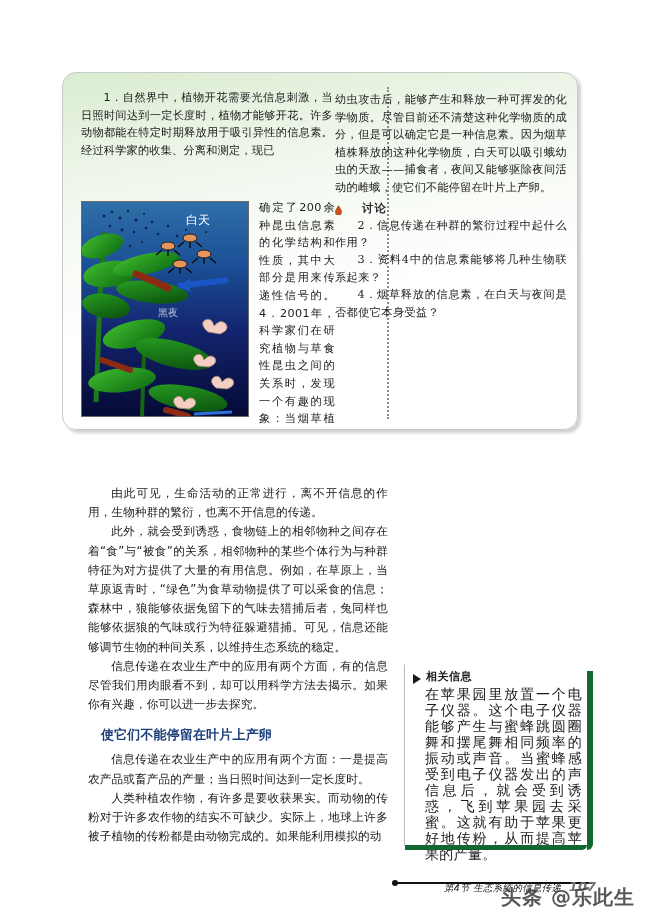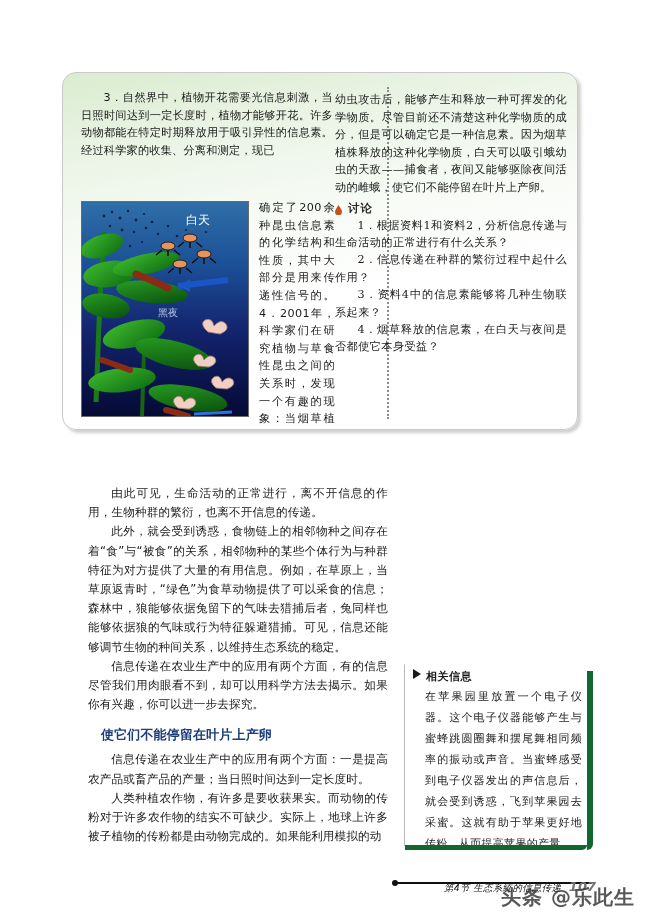--- a/index.html
+++ b/index.html
@@ -55,21 +55,21 @@
 
   .flowtext{
     position:absolute;left:196px;top:126px;width:76px;
     font-family:"DejaVu Sans","Liberation Sans",sans-serif;
     font-size:11.2px;line-height:17.6px;letter-spacing:0.3px;
     text-align:justify;
   }
 
   
   .disc-head{
-    display:flex;align-items:flex-start;gap:6px;margin-top:4px;margin-bottom:1px;
+    display:flex;align-items:flex-start;gap:20px;margin-top:4px;margin-bottom:1px;
   }
   .drop{
     width:7px;height:10px;display:inline-block;position:relative;
   }
   .disc-title{
     font-family:"DejaVu Sans","Liberation Sans",sans-serif;
     font-size:11.5px;font-weight:bold;letter-spacing:1px;color:#2a2a2a;
   }
   .disc-list p{
     margin:0;
@@ -107,35 +107,35 @@
     content:"";position:absolute;right:-3px;top:6px;bottom:-4px;width:6px;
     background:#12662f;
     border-bottom-right-radius:6px;
   }
   .sidenote:before{
     content:"";position:absolute;left:0;right:3px;bottom:-4px;height:5px;
     background:#12662f;
     border-bottom-right-radius:6px;
   }
   .sn-head{
-    display:flex;align-items:flex-start;gap:5px;padding:4px 0 2px 8px;
+    display:flex;align-items:flex-end;gap:5px;padding:4px 0 2px 8px;
   }
   .tri{
     width:0;height:0;border-left:8px solid #1a1a1a;
     border-top:5px solid transparent;border-bottom:5px solid transparent;
     display:inline-block;
   }
   .sn-title{
     font-family:"DejaVu Sans","Liberation Sans",sans-serif;
     font-size:11px;font-weight:bold;letter-spacing:0.5px;
   }
   .sn-body{
     padding:0 8px 0 20px;
     font-family:"DejaVu Serif","Liberation Serif",serif;
-    font-size:11px;line-height:21px;text-align:justify;letter-spacing:0.3px;
+    font-size:14px;line-height:16px;text-align:justify;letter-spacing:0.3px;
   }
 
   
   .footer{
     position:absolute;left:396px;top:866px;width:210px;height:22px;font-style:italic;
   }
   .foot-rule{
     position:absolute;left:0;top:16px;width:196px;height:2px;background:#111;
   }
   .foot-rule:before{
@@ -163,21 +163,21 @@
 </style>
 </head>
 <body>
 
 <div class="page">
 
   <div class="greenbox">
     <div class="gb-inner">
 
       <div class="gb-col-left">
-        <div class="cn ind">3．自然界中，植物开花需要光信息刺激，当日照时间达到一定长度时，植物才能够开花。许多动物都能在特定时期释放用于吸引异性的信息素。经过科学家的收集、分离和测定，现已</div>
+        <div class="cn ind">1．自然界中，植物开花需要光信息刺激，当日照时间达到一定长度时，植物才能够开花。许多动物都能在特定时期释放用于吸引异性的信息素。经过科学家的收集、分离和测定，现已</div>
       </div>
 
       <div class="figure">
         <svg class="fig-svg" viewBox="0 0 166 214" preserveAspectRatio="none">
           <defs>
             <linearGradient id="sky" x1="0" y1="0" x2="0" y2="1">
               <stop offset="0%" stop-color="#2f6fa8"></stop>
               <stop offset="30%" stop-color="#1b4f96"></stop>
               <stop offset="60%" stop-color="#13246e"></stop>
               <stop offset="100%" stop-color="#050a35"></stop>
@@ -275,21 +275,20 @@
         <div class="disc-head">
           <span class="drop">
             <svg width="7" height="10" viewBox="0 0 7 10">
               <path d="M3.5 0 C5.5 3.5 7 5 7 6.8 A3.5 3.5 0 0 1 0 6.8 C0 5 1.5 3.5 3.5 0 Z" fill="#c4521f"></path>
             </svg>
           </span>
           <span class="disc-title">讨论</span>
         </div>
 
         <div class="disc-list">
-          <p>1．根据资料1和资料2，分析信息传递与生命活动的正常进行有什么关系？</p>
           <p>2．信息传递在种群的繁衍过程中起什么作用？</p>
           <p>3．资料4中的信息素能够将几种生物联系起来？</p>
           <p>4．烟草释放的信息素，在白天与夜间是否都使它本身受益？</p>
         </div>
       </div>
 
     </div>
   </div>
 
   <div class="body-wrap">

